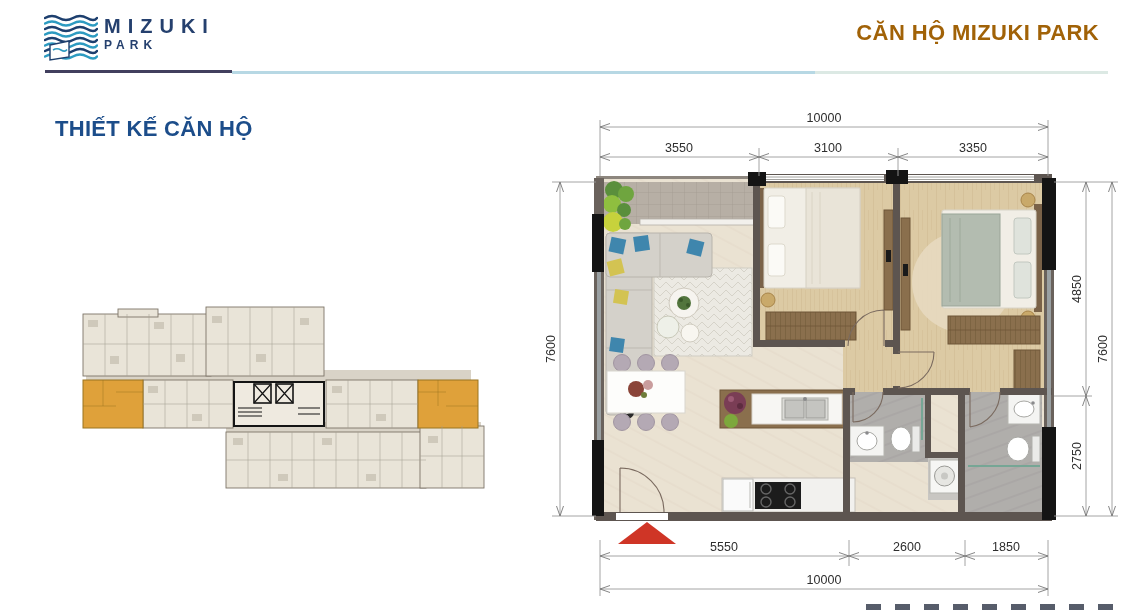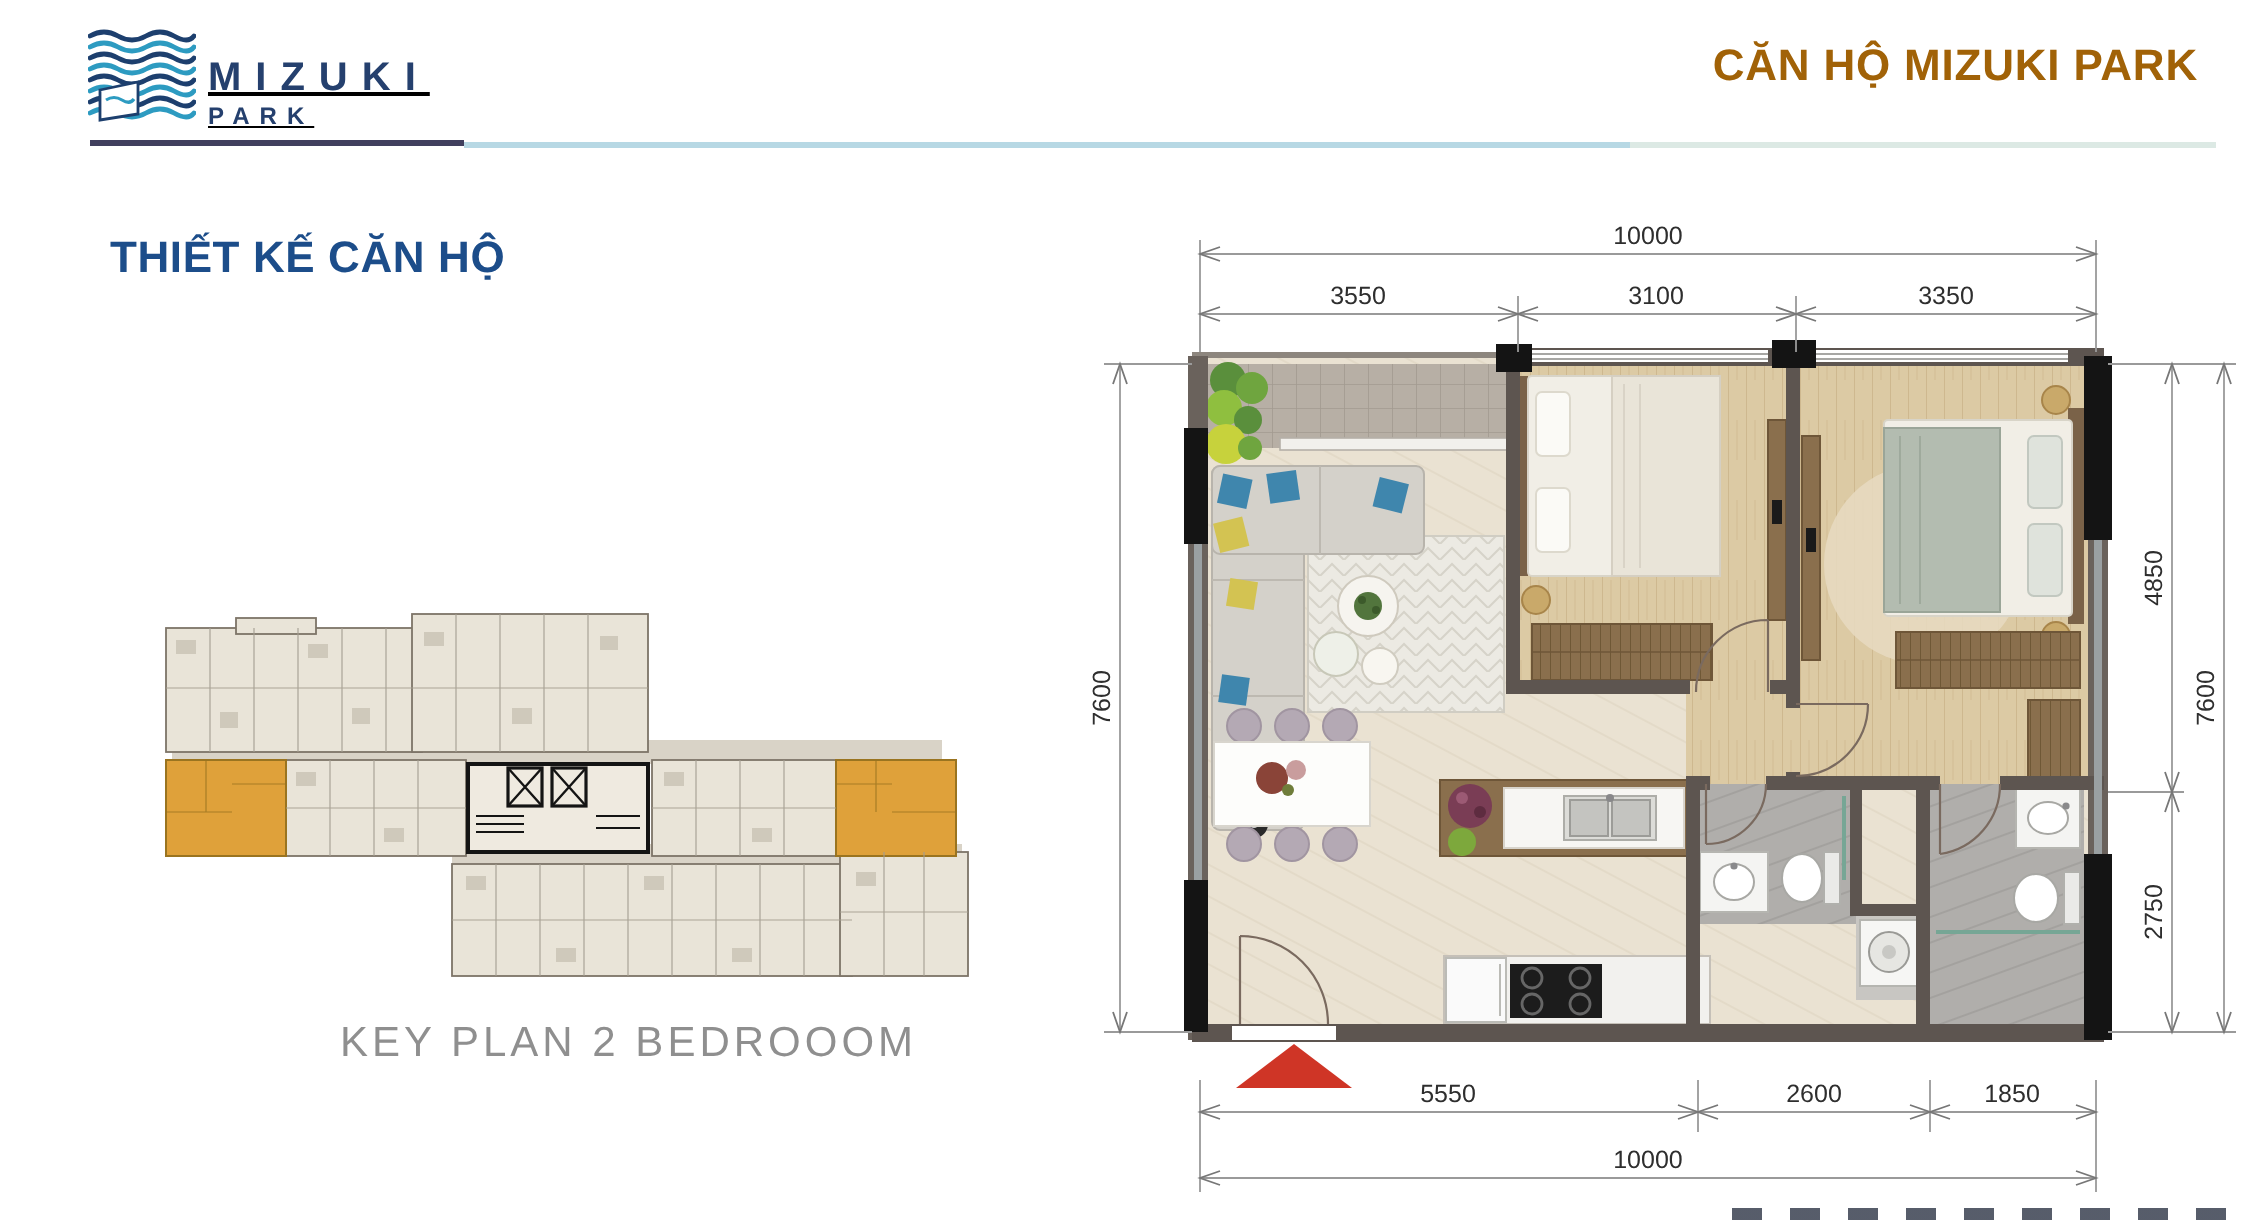--- a/index.html
+++ b/index.html
@@ -4,21 +4,21 @@
 <style>
   html,body{margin:0;padding:0;}
   body{
     width:1127px;height:610px;position:relative;overflow:hidden;
     background:#ffffff;font-family:"Liberation Sans",sans-serif;
   }
   .abs{position:absolute;}
   
   .logo-wrap{left:44px;top:12px;width:260px;height:50px;}
   .logo-waves{left:0;top:2px;}
-  .logo-text{left:60px;top:17px;line-height:1;text-decoration:underline;}
+  .logo-text{left:60px;top:4px;line-height:1;}
   .logo-title{font-size:20px;font-weight:700;letter-spacing:7px;color:#25406e;}
   .logo-sub{font-size:12px;font-weight:700;letter-spacing:5px;color:#25406e;margin-top:3px;}
   .page-title{right:28px;top:20px;font-size:22px;font-weight:700;color:#a16207;letter-spacing:.4px;}
   .divider{left:0;top:69px;width:1127px;height:4px;}
   .divider .seg{position:absolute;top:1px;height:3px;}
   .seg-dark{left:45px;width:187px;background:#413f5e;}
   .seg-blue{left:232px;width:583px;background:#b7d8e4;height:2px;top:1.5px!important;}
   .seg-pale{left:815px;width:293px;background:#dcе9e4;background:#dce9e4;height:2px;top:1.5px!important;}
   
   .section-title{left:55px;top:116px;font-size:22px;font-weight:700;color:#1c4d8a;letter-spacing:.3px;text-align:center;}
@@ -129,21 +129,20 @@
       <rect x="196" y="88" width="17" height="19" fill="none" stroke="#141414" stroke-width="1.6"></rect>
       <path d="M196 88 L213 107 M213 88 L196 107" stroke="#141414" stroke-width="1.2"></path>
       <rect x="218" y="88" width="17" height="19" fill="none" stroke="#141414" stroke-width="1.6"></rect>
       <path d="M218 88 L235 107 M235 88 L218 107" stroke="#141414" stroke-width="1.2"></path>
       <path d="M180 112 h24 M180 116 h24 M180 120 h24 M240 112 h22 M240 118 h22" stroke="#141414" stroke-width="1"></path>
     </g>
   </g>
 </svg>
 
 <div class="abs caption">
-  <div class="l1">KEY PLAN 2 BEDROOOM</div>
 </div>
 
 <svg class="abs" style="left:0;top:0;" width="1127" height="610" viewBox="0 0 1127 610">
   <defs>
     <pattern id="marble" width="30" height="30" patternUnits="userSpaceOnUse" patternTransform="rotate(28)">
       <rect width="30" height="30" fill="#eae2d2"></rect>
       <path d="M0 8 H30 M0 22 H30" stroke="#ded3bf" stroke-width="0.8" opacity="0.7"></path>
     </pattern>
     <pattern id="wood" width="9" height="40" patternUnits="userSpaceOnUse">
       <rect width="9" height="40" fill="#dccaa4"></rect>

